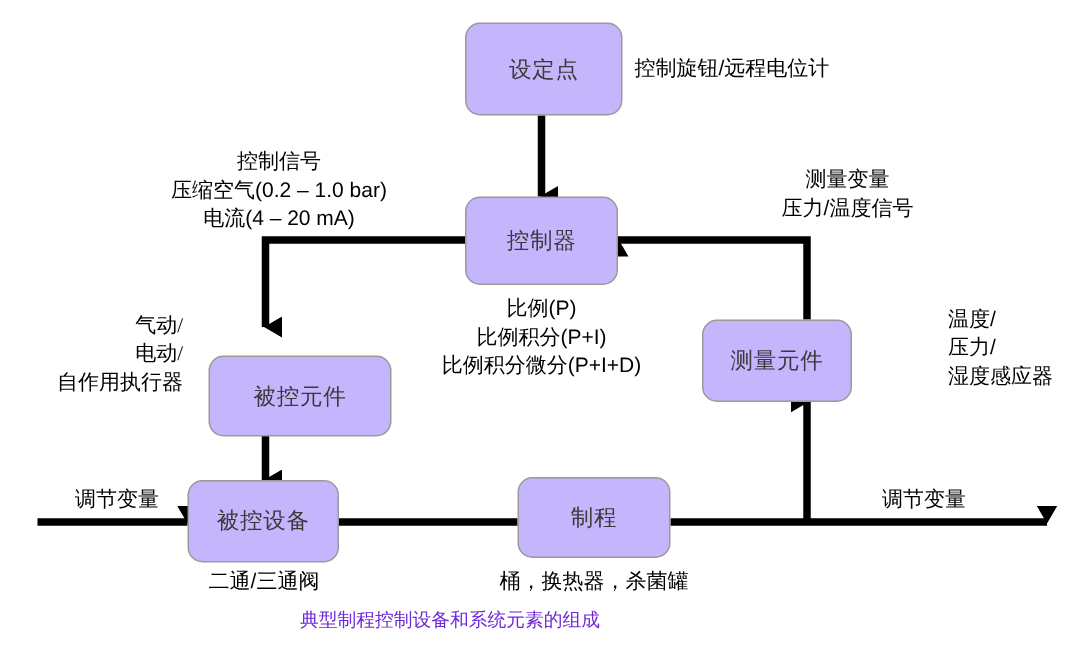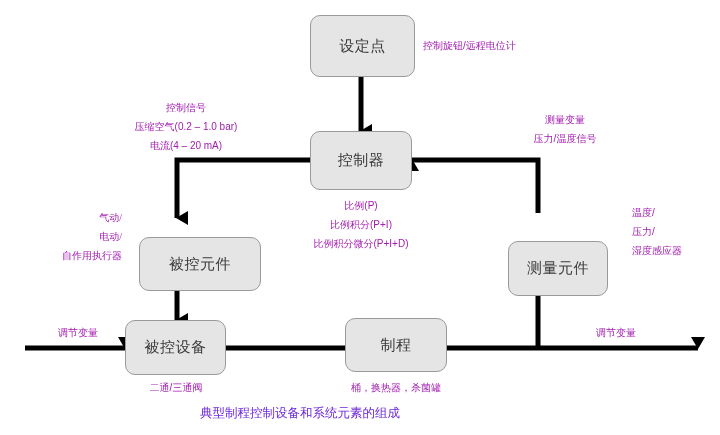--- a/index.html
+++ b/index.html
@@ -21,34 +21,34 @@
     left: 0;
     top: 0;
     width: 720px;
     height: 435px;
   }
   .node-box {
     position: absolute;
     box-sizing: border-box;
     border: 1px solid #9a9a9a;
     border-radius: 10px;
-    background: #e5e5e5;
+    background: #c4b5fd;
     display: flex;
     align-items: center;
     justify-content: center;
     font-size: 15px;
     color: #3a3a3a;
     letter-spacing: 0.5px;
     z-index: 3;
   }
   .side-label {
     position: absolute;
-    font-size: 10px;
+    font-size: 14px;
     line-height: 19px;
-    color: #a21caf;
+    color: #000000;
     white-space: pre-line;
     z-index: 4;
   }
   .lbl-center { text-align: center; }
   .lbl-right  { text-align: right; }
   .lbl-left   { text-align: left; }
   .caption {
     position: absolute;
     width: 600px;
     left: 0;
@@ -109,21 +109,21 @@
   </div>
 
   <div class="node-box" style="left:125px; top:320px; width:101px; height:55px;">
     <span>被控设备</span>
   </div>
 
   <div class="node-box" style="left:345px; top:318px; width:102px; height:54px;">
     <span>制程</span>
   </div>
 
-  <div class="node-box" style="left:508px; top:213px; width:100px; height:55px;margin-top:28px;">
+  <div class="node-box" style="left:468px; top:213px; width:100px; height:55px;">
     <span>测量元件</span>
   </div>
 
   <div class="side-label lbl-left" style="left:423px; top:36px;">控制旋钮/远程电位计</div>
 
   <div class="side-label lbl-center" style="left:96px; top:98px; width:180px;">控制信号
 压缩空气(0.2 – 1.0 bar)
 电流(4 – 20 mA)</div>
 
   <div class="side-label lbl-center" style="left:490px; top:110px; width:150px;">测量变量

